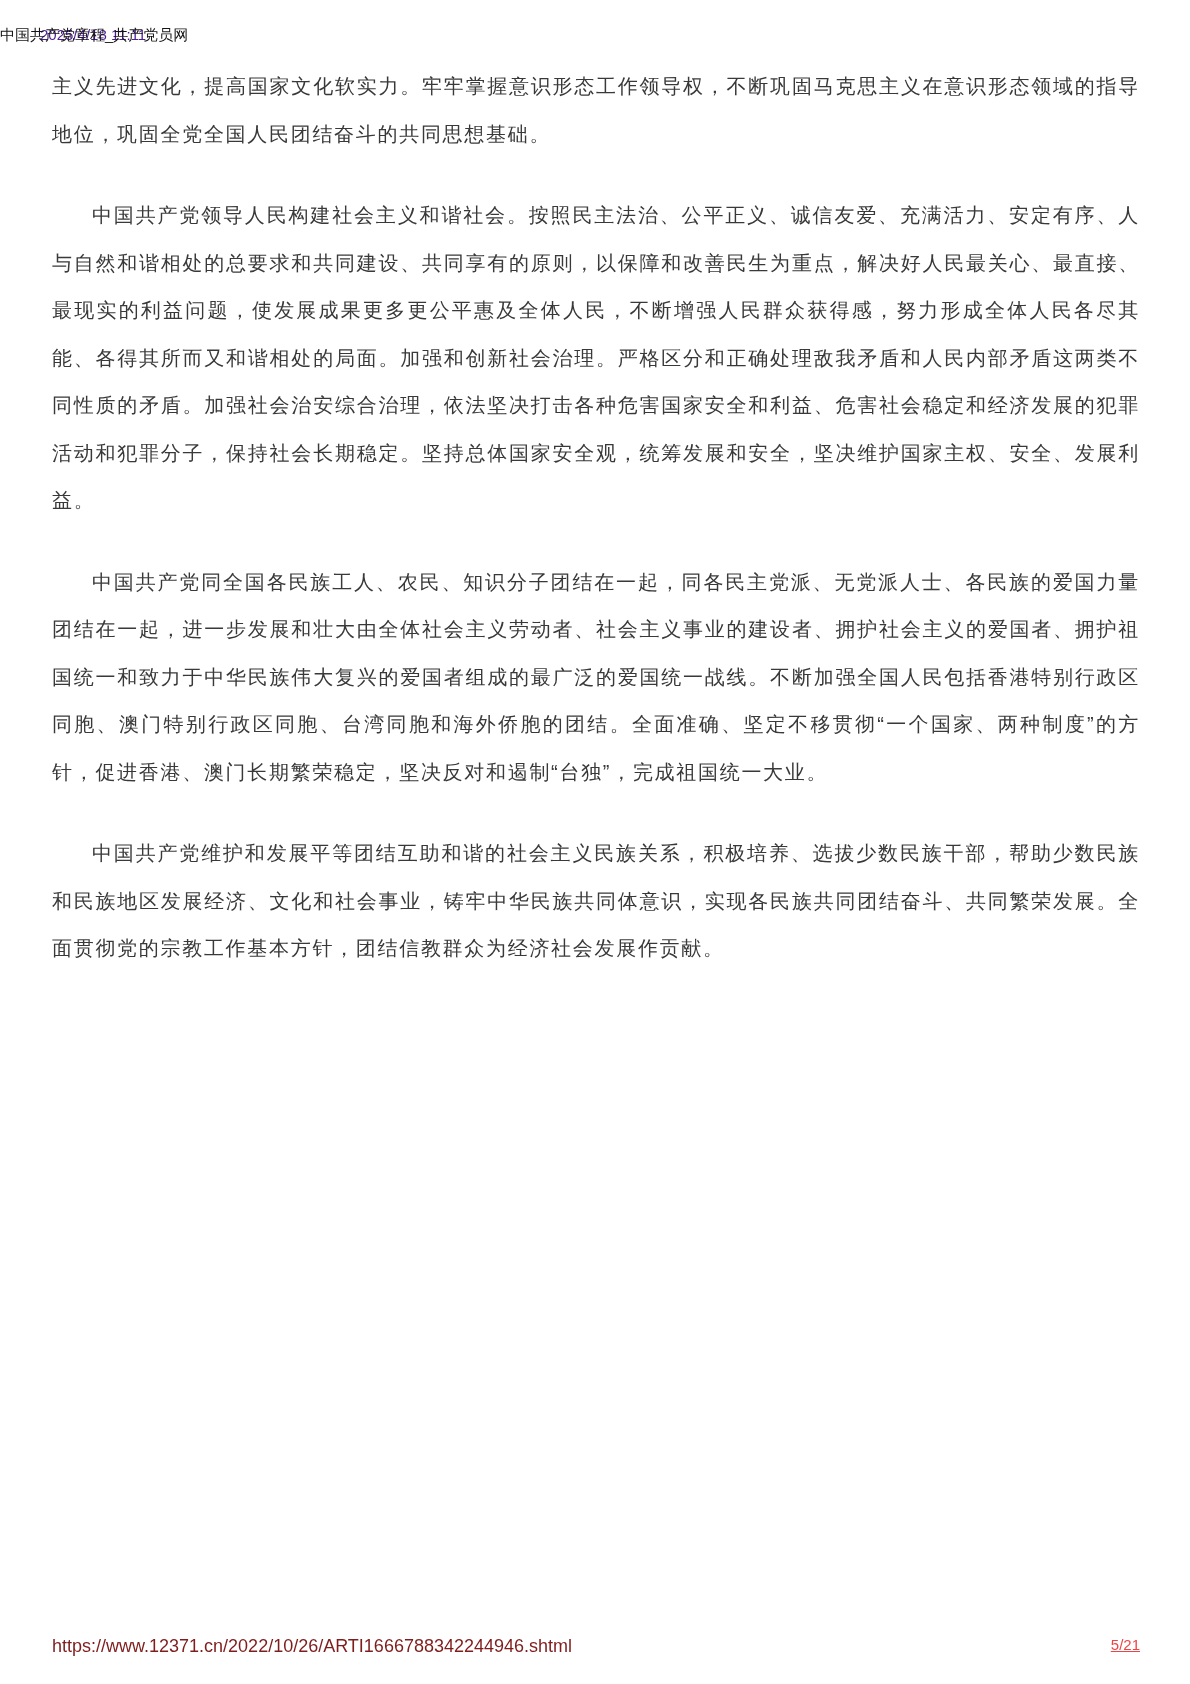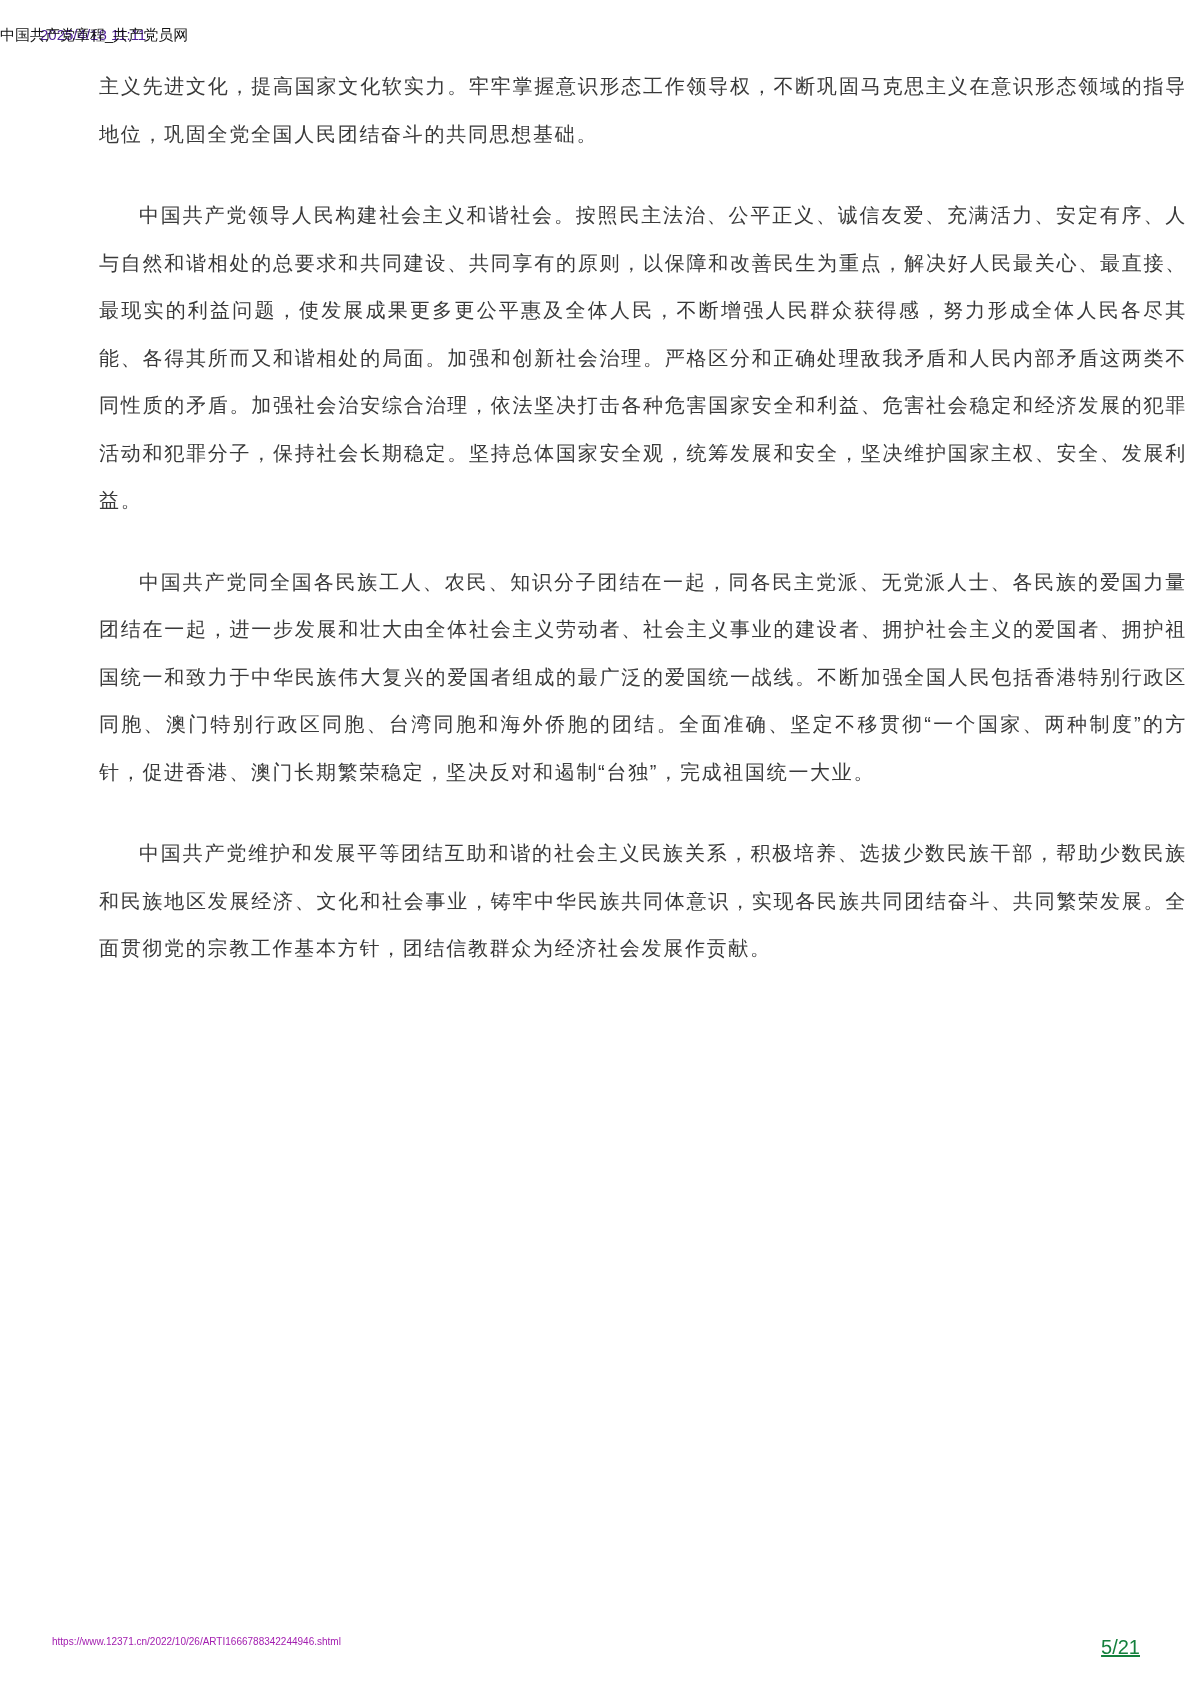--- a/index.html
+++ b/index.html
@@ -36,45 +36,44 @@
   .doc {
     position: absolute;
     top: 63px;
     left: 52px;
     width: 1088px;
     font-size: 20px;
     line-height: 47.5px;
     letter-spacing: 1.7px;
     color: #393939;
     text-align: justify;
-    margin-left: 47px;
   }
   .doc p {
     margin: 0 0 34px 0;
     text-indent: 2em;
   }
   .doc p.continuation {
     text-indent: 0;
   }
 
   
   .ftr-url {
     position: absolute;
     left: 52px;
     top: 1636px;
-    font-size: 10px;
-    color: #a21caf;
+    font-size: 18px;
+    color: #7f1d1d;
     white-space: nowrap;
   }
   .ftr-page {
     position: absolute;
     right: 50px;
     top: 1636px;
-    font-size: 20px;
-    color: #15803d;
+    font-size: 15px;
+    color: #ef4444;
     white-space: nowrap;
     text-decoration: underline;
   }
 </style>
 </head>
 <body>
 
 <div class="hdr-date">2025/4/18 11:11</div>
 
 <div class="hdr-title">中国共产党章程_共产党员网</div>

